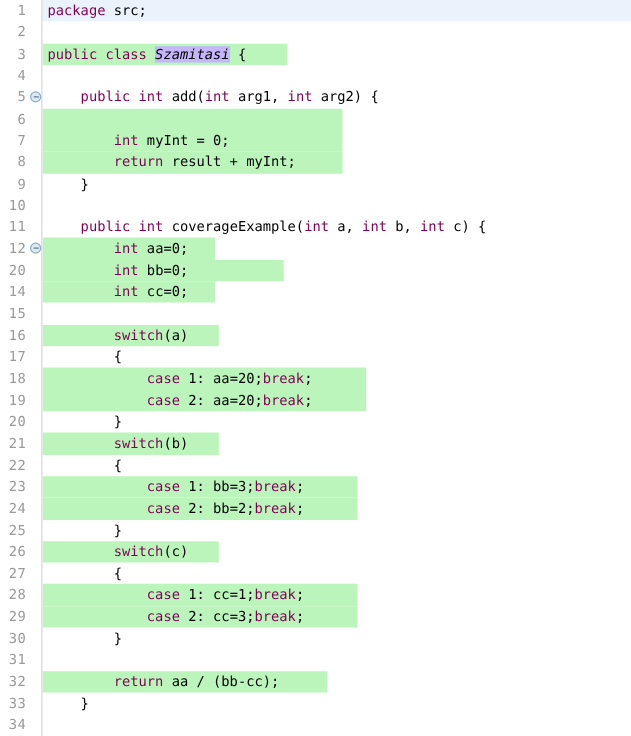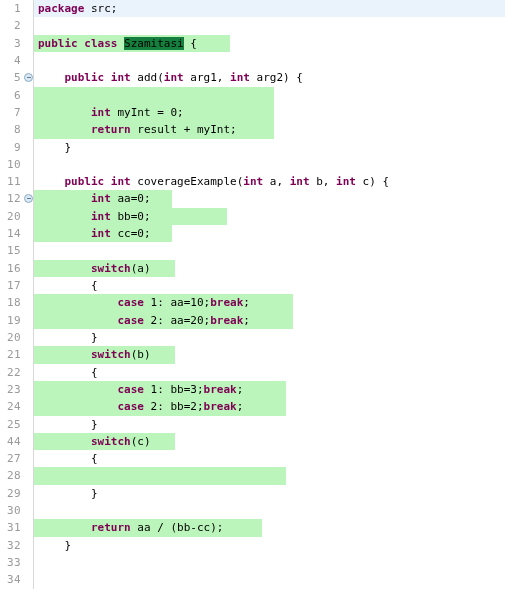--- a/index.html
+++ b/index.html
@@ -96,24 +96,25 @@
     height: 17.32px;
     background: #bbf5bb;
     z-index: -1;
   }
   .code-text {
     position: relative;
     z-index: 2;
   }
   .kw {
     color: #7f0055;
-    font-weight: bold;
+    font-weight: normal;
   }
   .sel {
-    background: #15803d;
+    background: #c4b5fd;
+    font-style: italic;
   }
 </style>
 </head>
 <body>
 
 <div id="editor">
   <div id="gutter">
       <div class="gutter-row">
         <span class="lineno">1</span>
       </div>
@@ -185,21 +186,21 @@
       <div class="gutter-row">
         <span class="lineno">23</span>
       </div>
       <div class="gutter-row">
         <span class="lineno">24</span>
       </div>
       <div class="gutter-row">
         <span class="lineno">25</span>
       </div>
       <div class="gutter-row">
-        <span class="lineno">44</span>
+        <span class="lineno">26</span>
       </div>
       <div class="gutter-row">
         <span class="lineno">27</span>
       </div>
       <div class="gutter-row">
         <span class="lineno">28</span>
       </div>
       <div class="gutter-row">
         <span class="lineno">29</span>
       </div>
@@ -233,30 +234,31 @@
       <div class="row"><span class="hl" style="width: 240px;"></span><span class="code-text"><span class="kw">        return</span><span> result + myInt;</span></span></div>
       <div class="row"><span class="code-text"><span>    }</span></span></div>
       <div class="row"><span class="code-text"></span></div>
       <div class="row"><span class="code-text"><span class="kw">    public int </span><span>coverageExample(</span><span class="kw">int</span><span> a, </span><span class="kw">int</span><span> b, </span><span class="kw">int</span><span> c) {</span></span></div>
       <div class="row"><span class="hl" style="width: 138px;"></span><span class="code-text"><span class="kw">        int</span><span> aa=0;</span></span></div>
       <div class="row"><span class="hl" style="width: 193px;"></span><span class="code-text"><span class="kw">        int</span><span> bb=0;</span></span></div>
       <div class="row"><span class="hl" style="width: 138px;"></span><span class="code-text"><span class="kw">        int</span><span> cc=0;</span></span></div>
       <div class="row"><span class="code-text"></span></div>
       <div class="row"><span class="hl" style="width: 141px;"></span><span class="code-text"><span class="kw">        switch</span><span>(a)</span></span></div>
       <div class="row"><span class="code-text"><span>        {</span></span></div>
-      <div class="row"><span class="hl" style="width: 259px;"></span><span class="code-text"><span class="kw">            case</span><span> 1: aa=10;</span><span class="kw">break</span><span>;</span></span></div>
+      <div class="row"><span class="hl" style="width: 259px;"></span><span class="code-text"><span class="kw">            case</span><span> 1: aa=20;</span><span class="kw">break</span><span>;</span></span></div>
       <div class="row"><span class="hl" style="width: 259px;"></span><span class="code-text"><span class="kw">            case</span><span> 2: aa=20;</span><span class="kw">break</span><span>;</span></span></div>
       <div class="row"><span class="code-text"><span>        }</span></span></div>
       <div class="row"><span class="hl" style="width: 141px;"></span><span class="code-text"><span class="kw">        switch</span><span>(b)</span></span></div>
       <div class="row"><span class="code-text"><span>        {</span></span></div>
       <div class="row"><span class="hl" style="width: 252px;"></span><span class="code-text"><span class="kw">            case</span><span> 1: bb=3;</span><span class="kw">break</span><span>;</span></span></div>
       <div class="row"><span class="hl" style="width: 252px;"></span><span class="code-text"><span class="kw">            case</span><span> 2: bb=2;</span><span class="kw">break</span><span>;</span></span></div>
       <div class="row"><span class="code-text"><span>        }</span></span></div>
       <div class="row"><span class="hl" style="width: 141px;"></span><span class="code-text"><span class="kw">        switch</span><span>(c)</span></span></div>
       <div class="row"><span class="code-text"><span>        {</span></span></div>
-      <div class="row"><span class="hl" style="width: 252px;"></span></div>
+      <div class="row"><span class="hl" style="width: 252px;"></span><span class="code-text"><span class="kw">            case</span><span> 1: cc=1;</span><span class="kw">break</span><span>;</span></span></div>
+      <div class="row"><span class="hl" style="width: 252px;"></span><span class="code-text"><span class="kw">            case</span><span> 2: cc=3;</span><span class="kw">break</span><span>;</span></span></div>
       <div class="row"><span class="code-text"><span>        }</span></span></div>
       <div class="row"><span class="code-text"></span></div>
       <div class="row"><span class="hl" style="width: 228px;"></span><span class="code-text"><span class="kw">        return</span><span> aa / (bb-cc);</span></span></div>
       <div class="row"><span class="code-text"><span>    }</span></span></div>
       <div class="row"></div>
     </div>
 </div>
 
 </body></html>

